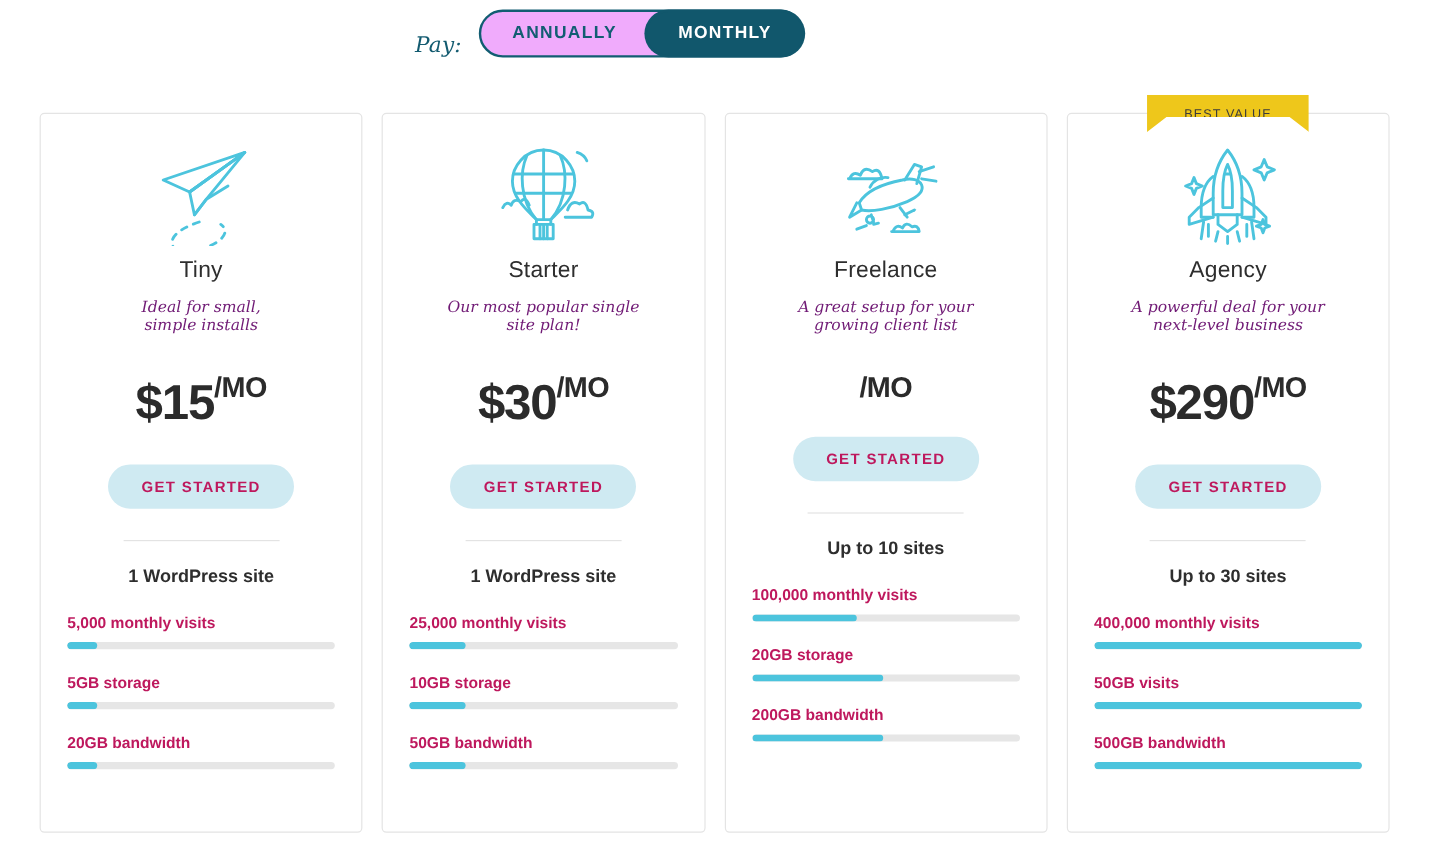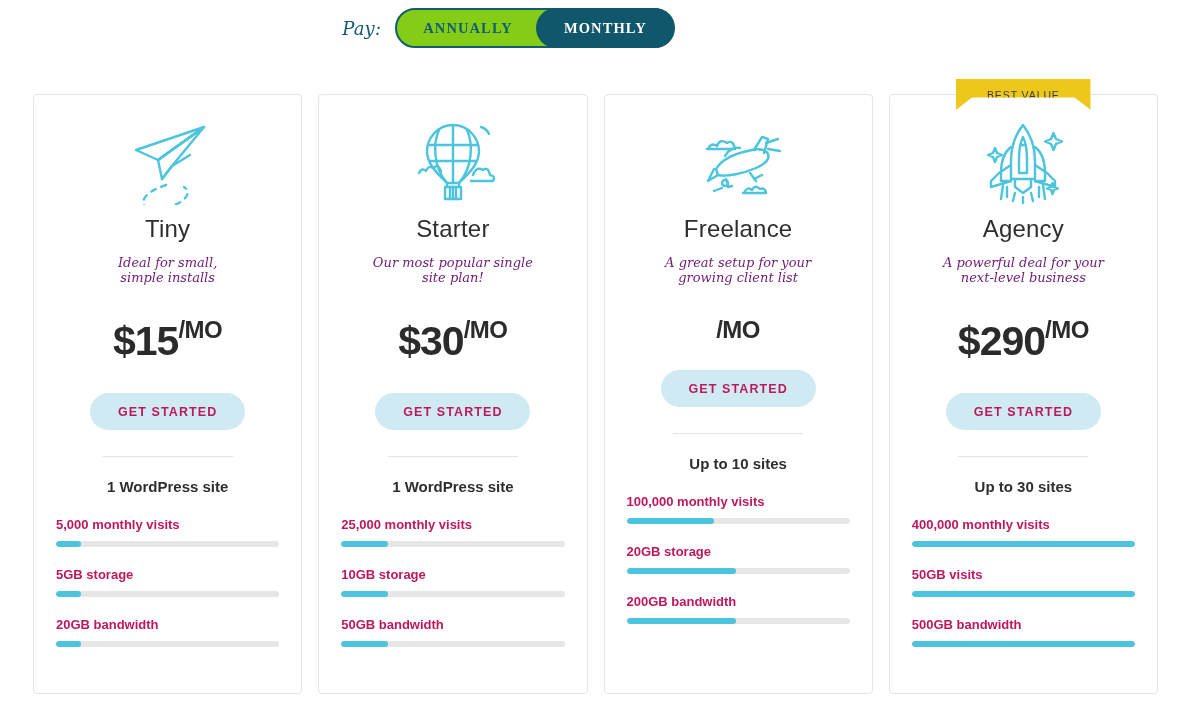--- a/index.html
+++ b/index.html
@@ -14,40 +14,39 @@
   }
 
   
   .toggle-row {
     position: absolute;
     top: 8px;
     left: 0;
     width: 976px;
     display: flex;
     justify-content: center;
-    align-items: center;
+    align-items: flex-end;
     gap: 14px;
     padding-left: 40px;
   }
   .pay-label {
     font-family: "DejaVu Serif", "Liberation Serif", serif;
     font-style: italic;
     font-size: 18px;
     color: #135b70;
     letter-spacing: .2px;
   }
   .toggle {
     display: flex;
     align-items: center;
     border: 2px solid #125d72;
     border-radius: 22px;
     height: 40px;
     padding: 0;
-    background: #84cc16;
-    font-family: Liberation Serif, serif;
+    background: #f0abfc;
   }
   .toggle-opt {
     height: 36px;
     display: flex;
     align-items: center;
     justify-content: center;
     padding: 0 26px;
     border-radius: 18px;
     font-size: 14.5px;
     font-weight: bold;
@@ -106,21 +105,21 @@
   .icon-wrap {
     margin-top: 20px;
     height: 92px;
     display: flex;
     align-items: center;
     justify-content: center;
   }
 
   .plan-name {
     margin-top: 8px;
-    font-size: 24px;
+    font-size: 19px;
     font-weight: 300;
     color: #2e2e2e;
     letter-spacing: .2px;
   }
 
   .tagline {
     margin-top: 12px;
     font-family: "DejaVu Serif", "Liberation Serif", serif;
     font-style: italic;
     font-size: 13px;

